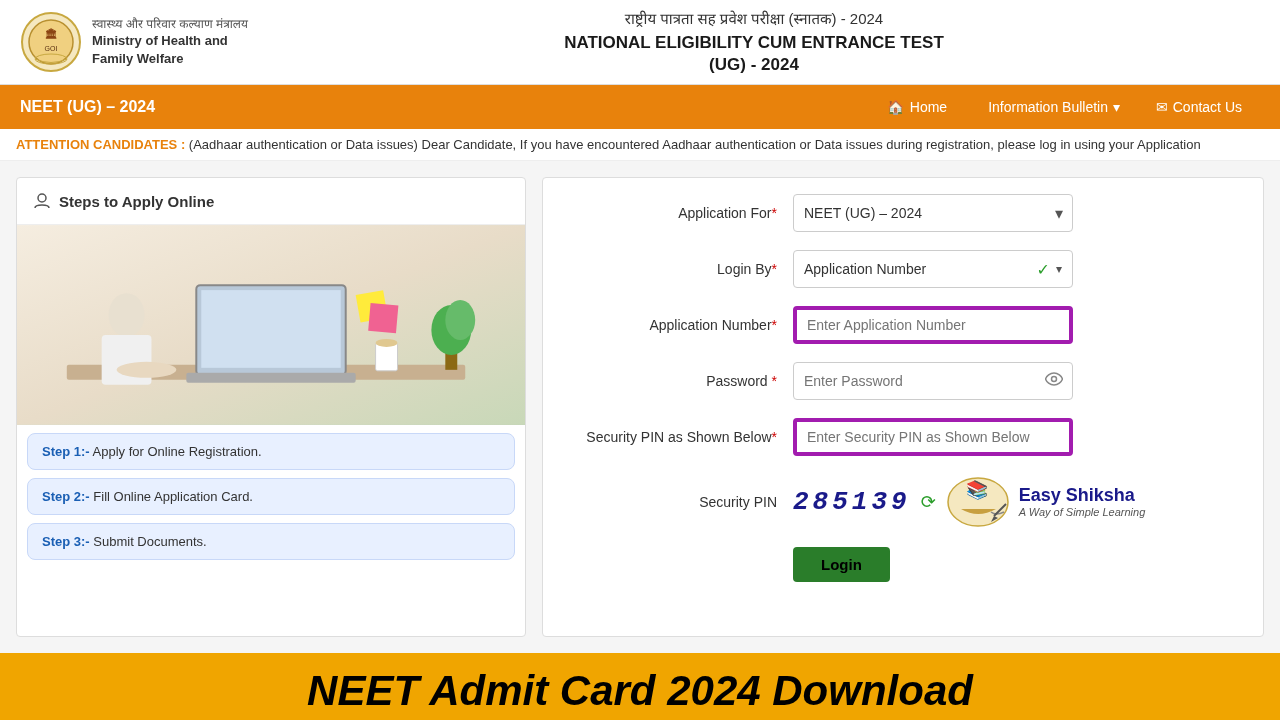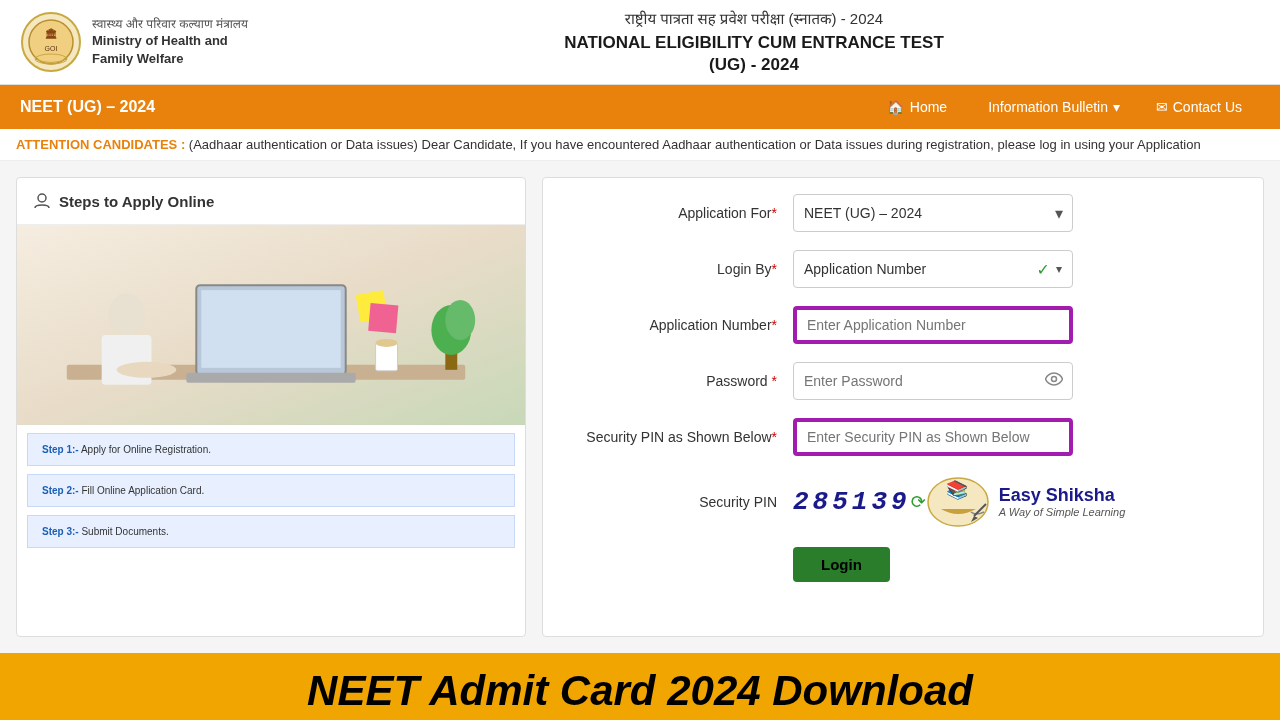--- a/index.html
+++ b/index.html
@@ -119,24 +119,24 @@
       padding: 14px 16px;
       border-bottom: 1px solid #eee;
       font-size: 15px;
       font-weight: bold;
       color: #333;
     }
     .panel-header svg { color: #666; }
     .step-item {
       background: #e8f0ff;
       border: 1px solid #c8d8f8;
-      border-radius: 0;
+      border-radius: 8px;
       padding: 10px 14px;
       margin: 8px 10px 0 10px;
-      font-size: 10px;
+      font-size: 13px;
       color: #333;
     }
     .step-item .step-num { font-weight: bold; color: #1a5fb4; }
 
     
     .right-panel {
       background: #fff;
       border: 1px solid #ddd;
       border-radius: 4px;
       flex: 1;
@@ -241,20 +241,21 @@
       position: absolute;
       right: 10px;
       top: 50%;
       transform: translateY(-50%);
       color: #888;
       cursor: pointer;
     }
     .captcha-row {
       display: flex;
       align-items: center;
+      gap: 10px;
     }
     .captcha-display {
       font-size: 26px;
       font-weight: bold;
       color: #1a1a8a;
       letter-spacing: 4px;
       font-style: italic;
       font-family: 'Courier New', monospace;
     }
     .captcha-refresh {

